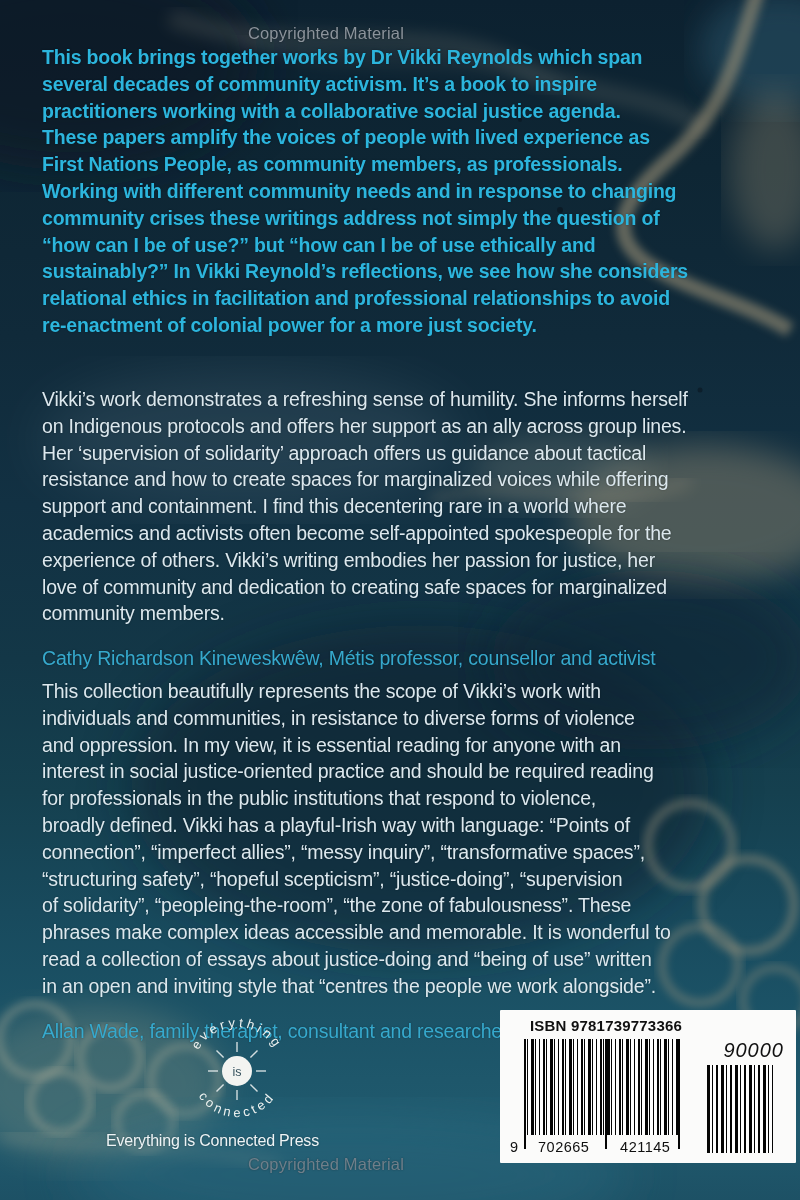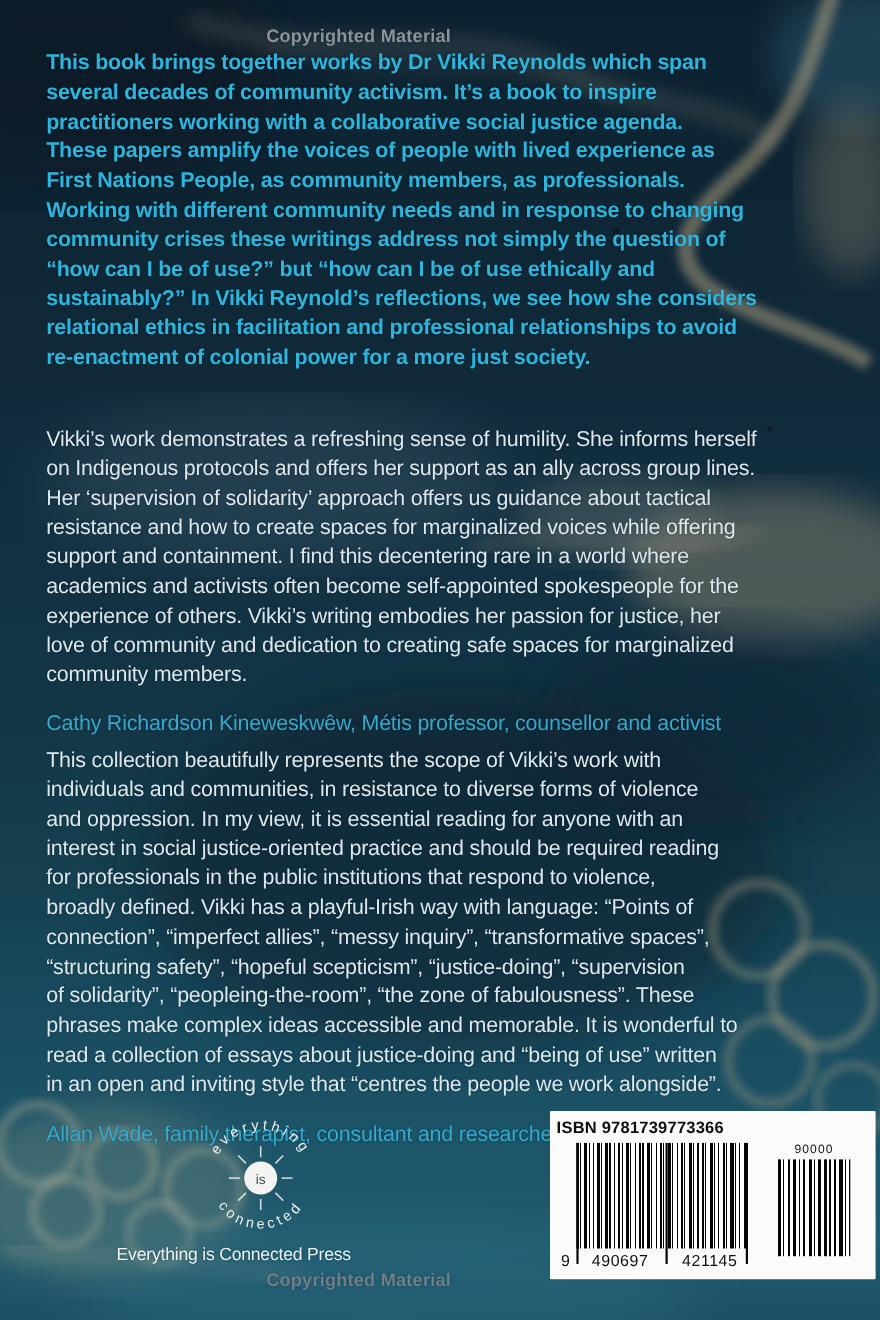--- a/index.html
+++ b/index.html
@@ -10,21 +10,21 @@
     font-family:"Liberation Sans", sans-serif;
     background:linear-gradient(180deg,
       #0c2130 0%, #0e2634 14%, #102a3a 28%, #123143 42%,
       #133747 55%, #15404f 66%, #184a5d 76%, #1c5468 86%,
       #205a6e 94%, #1d5165 100%);
   }
   #bg-art{position:absolute;inset:0;width:800px;height:1200px;}
   .txt{position:absolute;white-space:pre-line;text-shadow:0 0 2px rgba(0,0,0,.35);}
   .copyright{
     width:652px;text-align:center;
-    font-size:16.5px;font-weight:700;letter-spacing:.2px;
+    font-size:16.5px;font-weight:400;letter-spacing:.2px;
     color:#8b939b;
   }
   .copyright.bottom{color:#6f7f8a;}
   .intro{
     left:42px;top:44px;width:760px;
     color:#2cb5dd;font-weight:700;
     font-size:19.5px;line-height:26.8px;letter-spacing:-.2px;
   }
   .blurb-wrap{left:42px;width:760px;}
   .blurb{
@@ -40,41 +40,41 @@
     color:#eef4f6;font-size:16px;font-weight:400;letter-spacing:-.2px;
   }
   
   #logo{position:absolute;left:152px;top:986px;}
   
   #barcode-box{
     position:absolute;left:500px;top:1010px;width:296px;height:153px;
     background:#fbfbfa;border-radius:1px;color:#101010;
   }
   .isbn-label{
-    position:absolute;left:6px;top:7px;width:200px;text-align:left;
+    position:absolute;left:6px;top:7px;width:200px;text-align:center;
     font-size:15px;font-weight:600;letter-spacing:.2px;
   }
   .bc-main{position:absolute;left:10px;top:27px;width:176px;height:120px;}
   .bc-bars{
     position:absolute;left:14px;right:6px;top:2px;height:96px;
     background:repeating-linear-gradient(90deg,
       #050505 0 2px,#fff 2px 3px,#050505 3px 4px,#fff 4px 7px,
       #050505 7px 10px,#fff 10px 11px,#050505 11px 12px,#fff 12px 15px,
       #050505 15px 16px,#fff 16px 19px);
   }
   .bc-guard{position:absolute;top:2px;width:2px;height:110px;background:#050505;}
   .g-left{left:14px}.g-mid{left:95px}.g-right{right:6px}
   .bc-digits{
     position:absolute;left:0;right:0;bottom:2px;height:17px;
     display:flex;align-items:flex-end;font-size:14.5px;letter-spacing:.5px;
   }
   .bc-digits .d9{width:13px;text-align:left;}
   .bc-digits .grp{flex:1;text-align:center;}
   .bc-addon{position:absolute;left:196px;top:29px;width:88px;}
-  .addon-label{text-align:center;font-size:11px;letter-spacing:1px;}
+  .addon-label{text-align:right;font-size:20px;letter-spacing:1px;font-style:italic;}
   .addon-bars{
     margin:3px auto 0;width:66px;height:88px;
     background:repeating-linear-gradient(90deg,
       #050505 0 3px,#fff 3px 5px,#050505 5px 6px,#fff 6px 9px,
       #050505 9px 11px,#fff 11px 14px);
   }
 </style>
 </head>
 <body>
 
@@ -206,21 +206,21 @@
 
   <div id="barcode-box">
     <div class="isbn-label">ISBN 9781739773366</div>
     <div class="bc-main">
       <div class="bc-bars"></div>
       <div class="bc-guard g-left"></div>
       <div class="bc-guard g-mid"></div>
       <div class="bc-guard g-right"></div>
       <div class="bc-digits">
         <span class="d9">9</span>
-        <span class="grp">490697</span>
+        <span class="grp">702665</span>
         <span class="grp">421145</span>
       </div>
     </div>
     <div class="bc-addon">
       <div class="addon-label">90000</div>
       <div class="addon-bars"></div>
     </div>
   </div>
 
   <div class="txt publisher">Everything is Connected Press</div>

